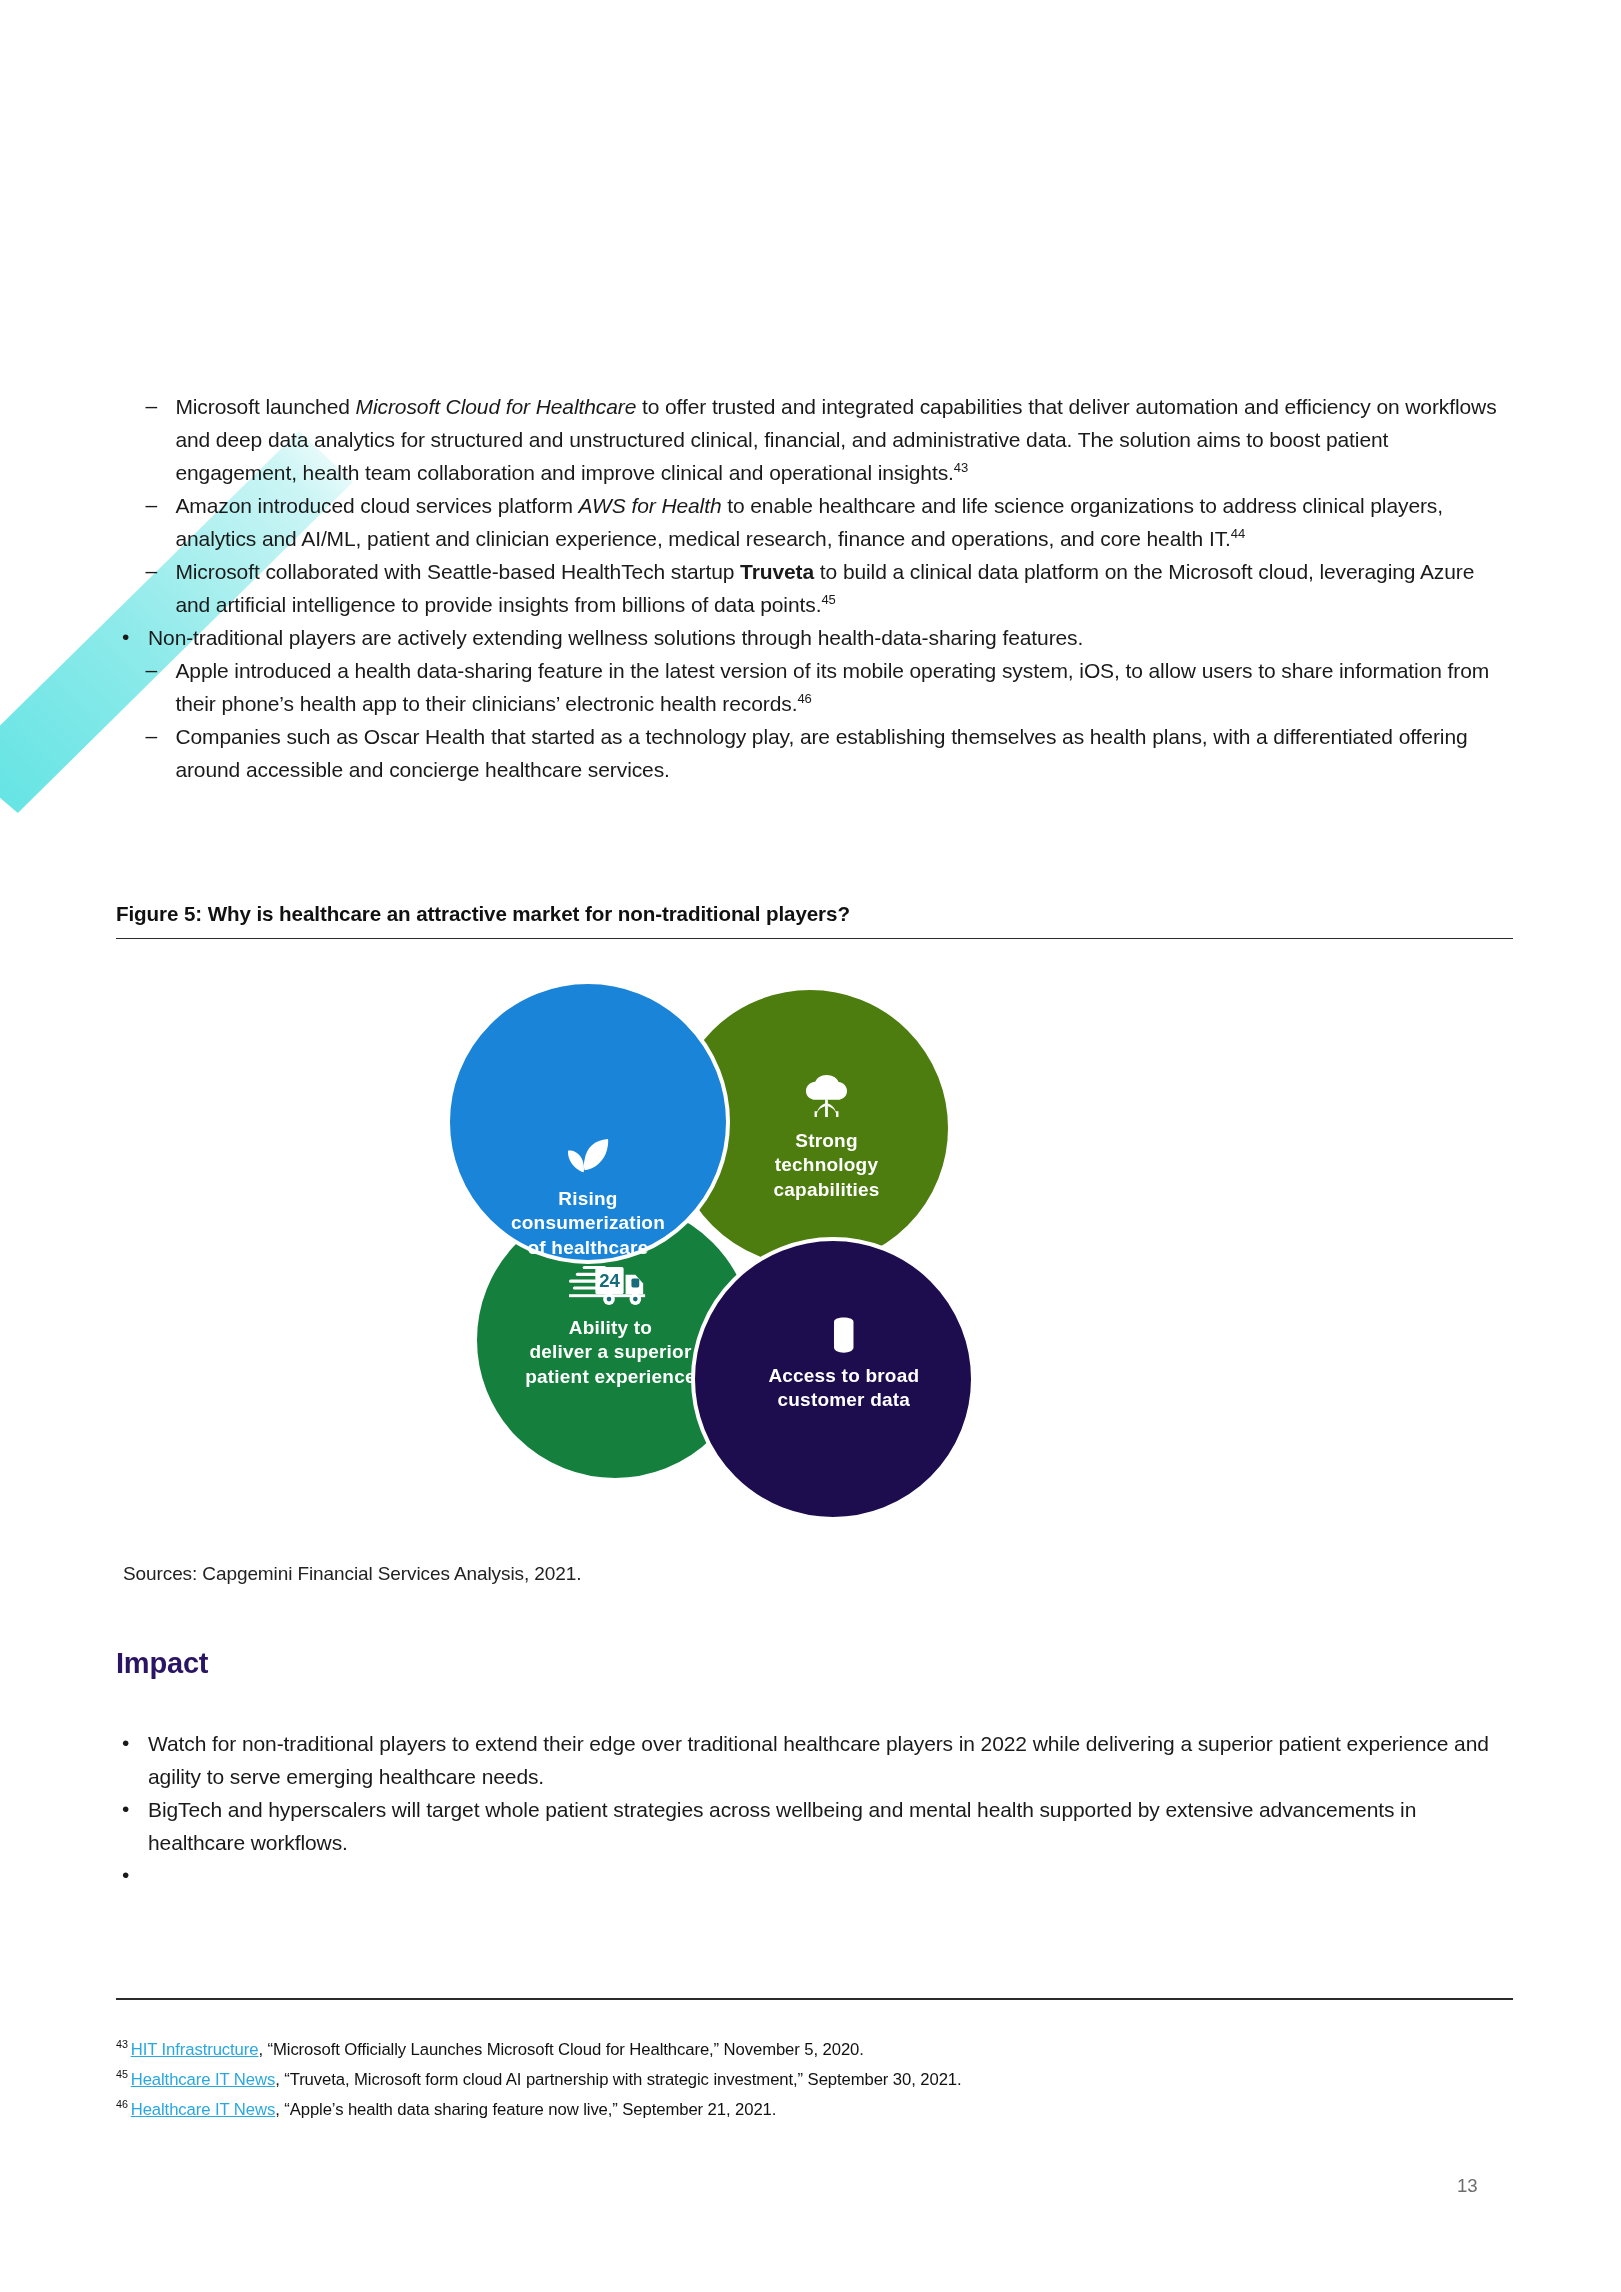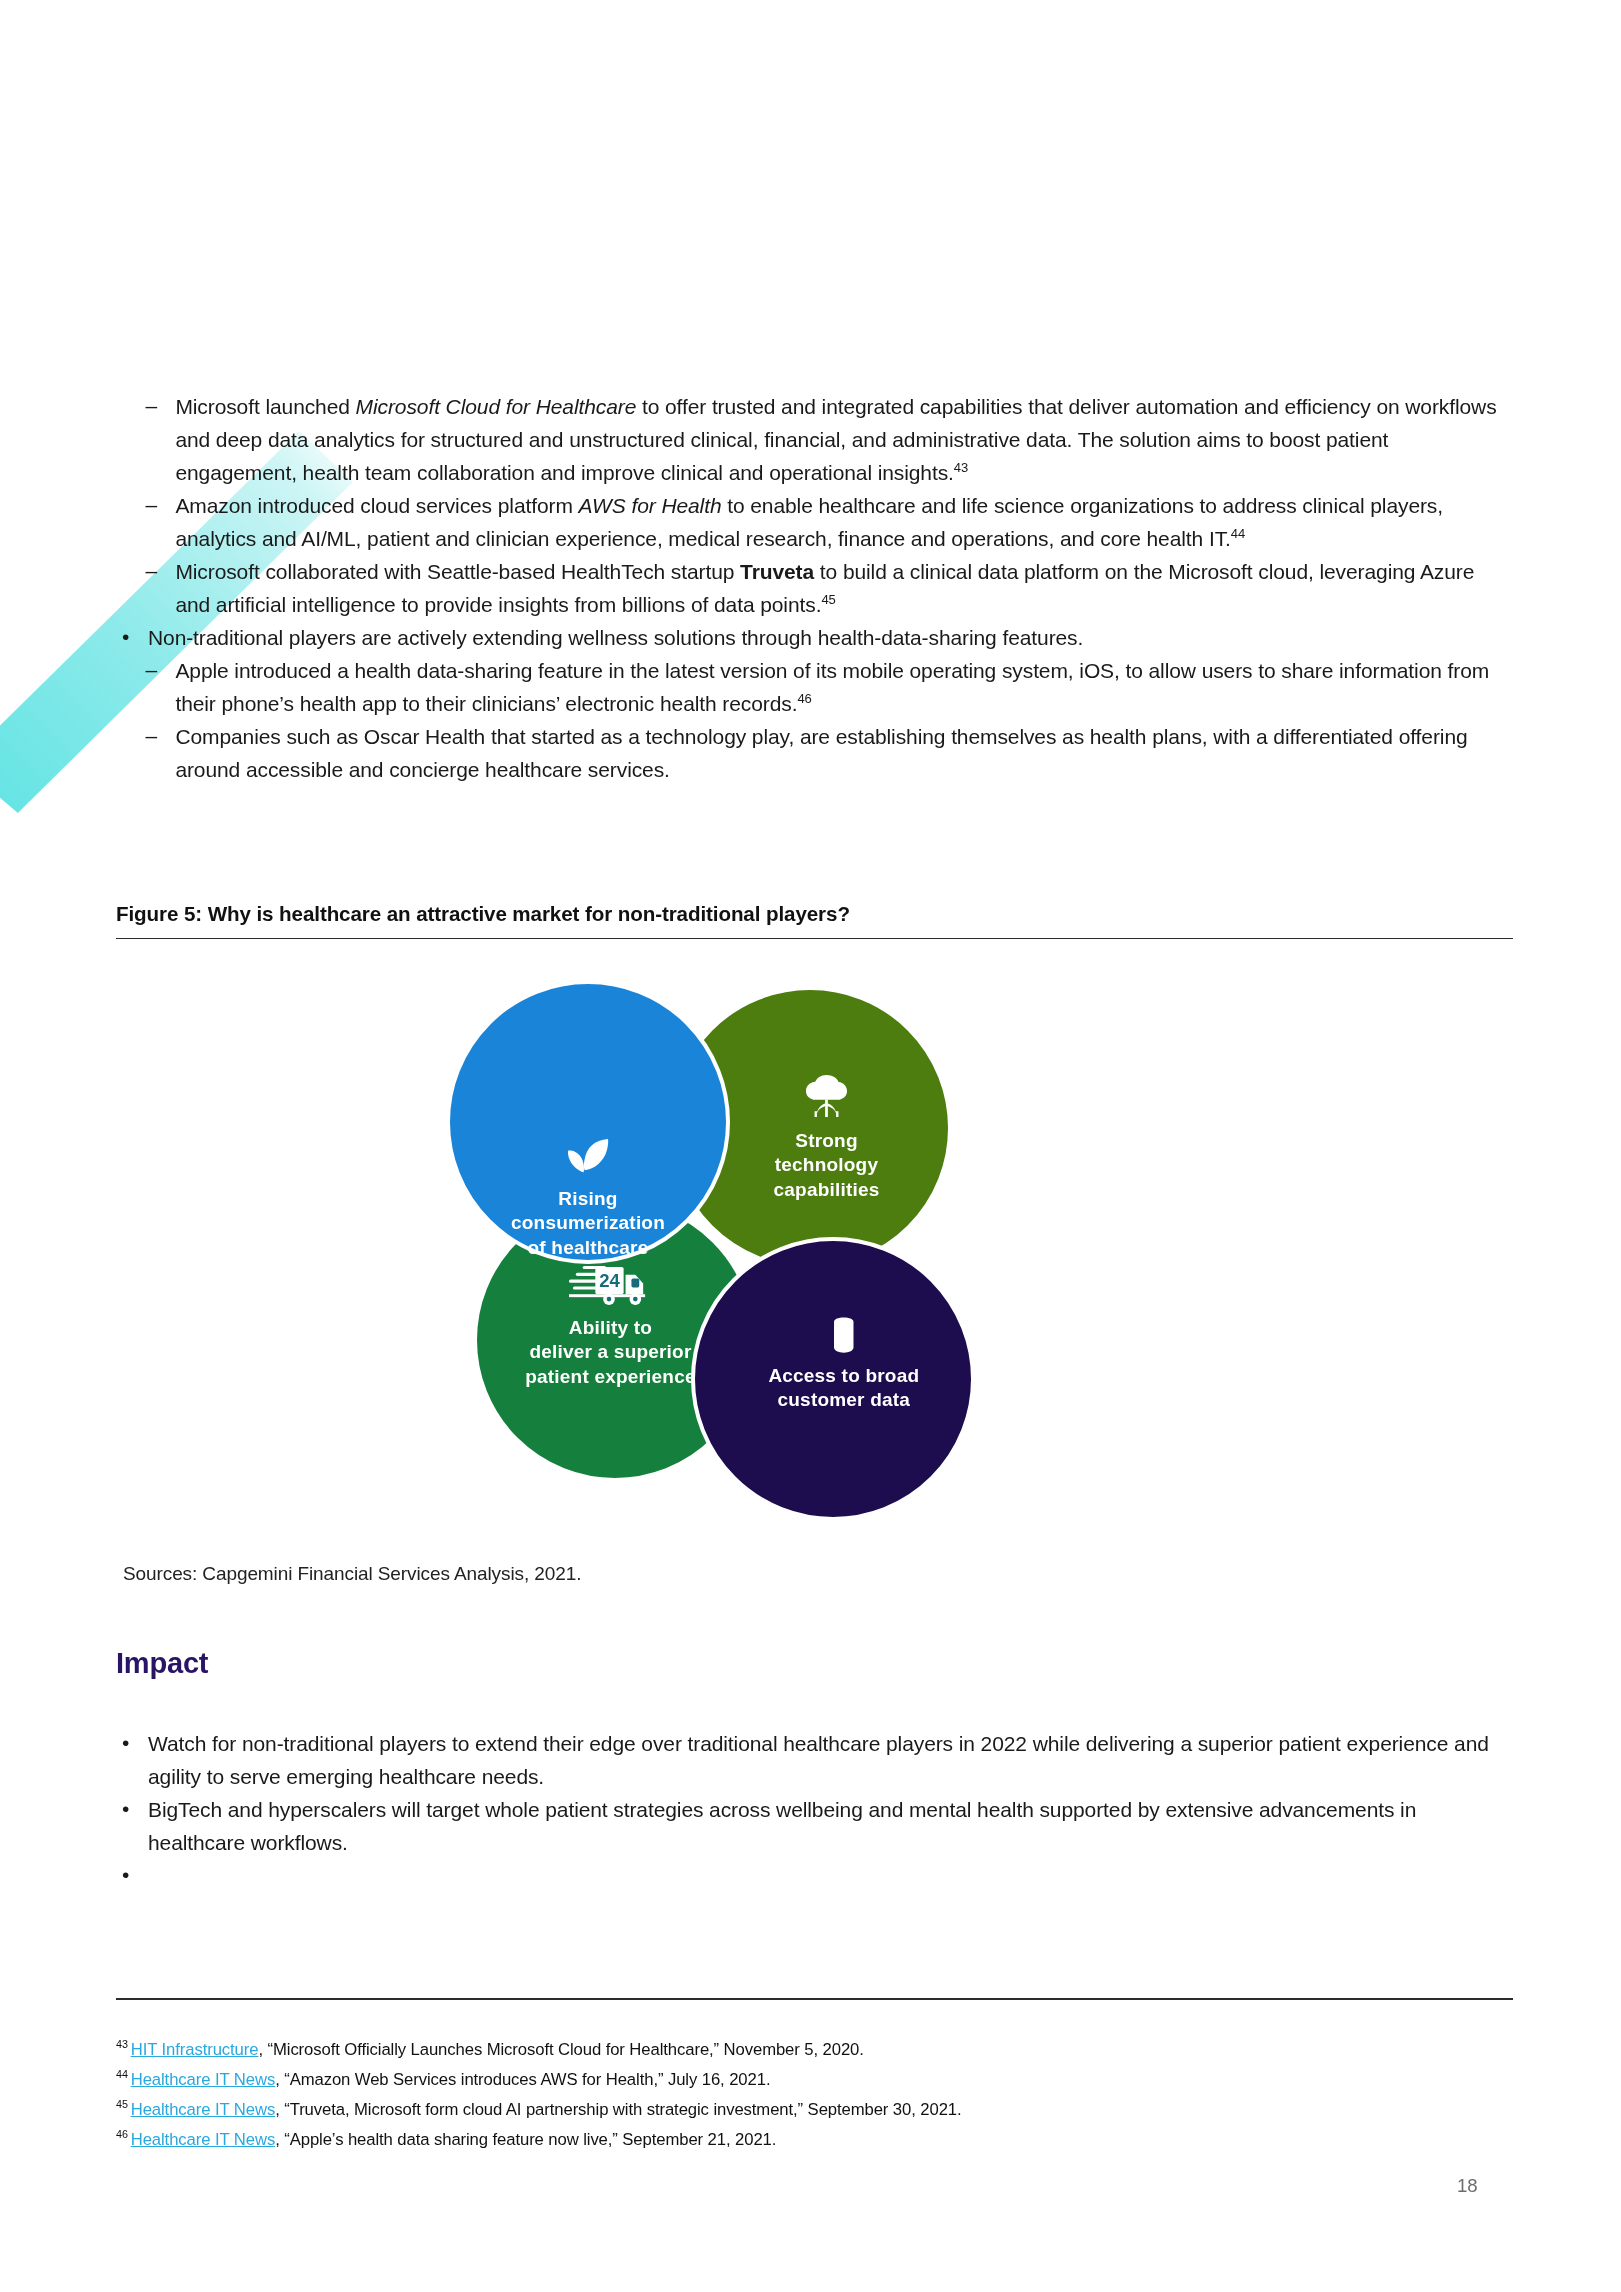--- a/index.html
+++ b/index.html
@@ -317,21 +317,20 @@
     <ul class="lvl1">
         <li class="b1"><span class="bullet">•</span><span>Watch for non-traditional players to extend their edge over traditional healthcare players in 2022 while delivering a superior patient experience and agility to serve emerging healthcare needs.</span></li>
         <li class="b1"><span class="bullet">•</span><span>BigTech and hyperscalers will target whole patient strategies across wellbeing and mental health supported by extensive advancements in healthcare workflows.</span></li>
         <li class="b1"><span class="bullet">•</span></li>
       </ul>
   </div>
 
   <div id="foot-rule"></div>
   <div id="footnotes">
       <div class="fn"><span class="fn-num">43</span><span class="link" style="color: rgb(41, 168, 224);">HIT Infrastructure</span><span>, “Microsoft Officially Launches Microsoft Cloud for Healthcare,” November 5, 2020.</span></div>
-      <div class="fn"><span class="fn-num">44</span><span class="link" style="color: rgb(41, 168, 224);">Healthcare IT News</span><span>, “Amazon Web Services introduces AWS for Health,” July 16, 2021.</span></div>
       <div class="fn"><span class="fn-num">45</span><span class="link" style="color: rgb(41, 168, 224);">Healthcare IT News</span><span>, “Truveta, Microsoft form cloud AI partnership with strategic investment,” September 30, 2021.</span></div>
       <div class="fn"><span class="fn-num">46</span><span class="link" style="color: rgb(41, 168, 224);">Healthcare IT News</span><span>, “Apple’s health data sharing feature now live,” September 21, 2021.</span></div>
     </div>
 
-  <div id="page-number">18</div>
+  <div id="page-number">13</div>
 
 </div>
 
 
 </body></html>

